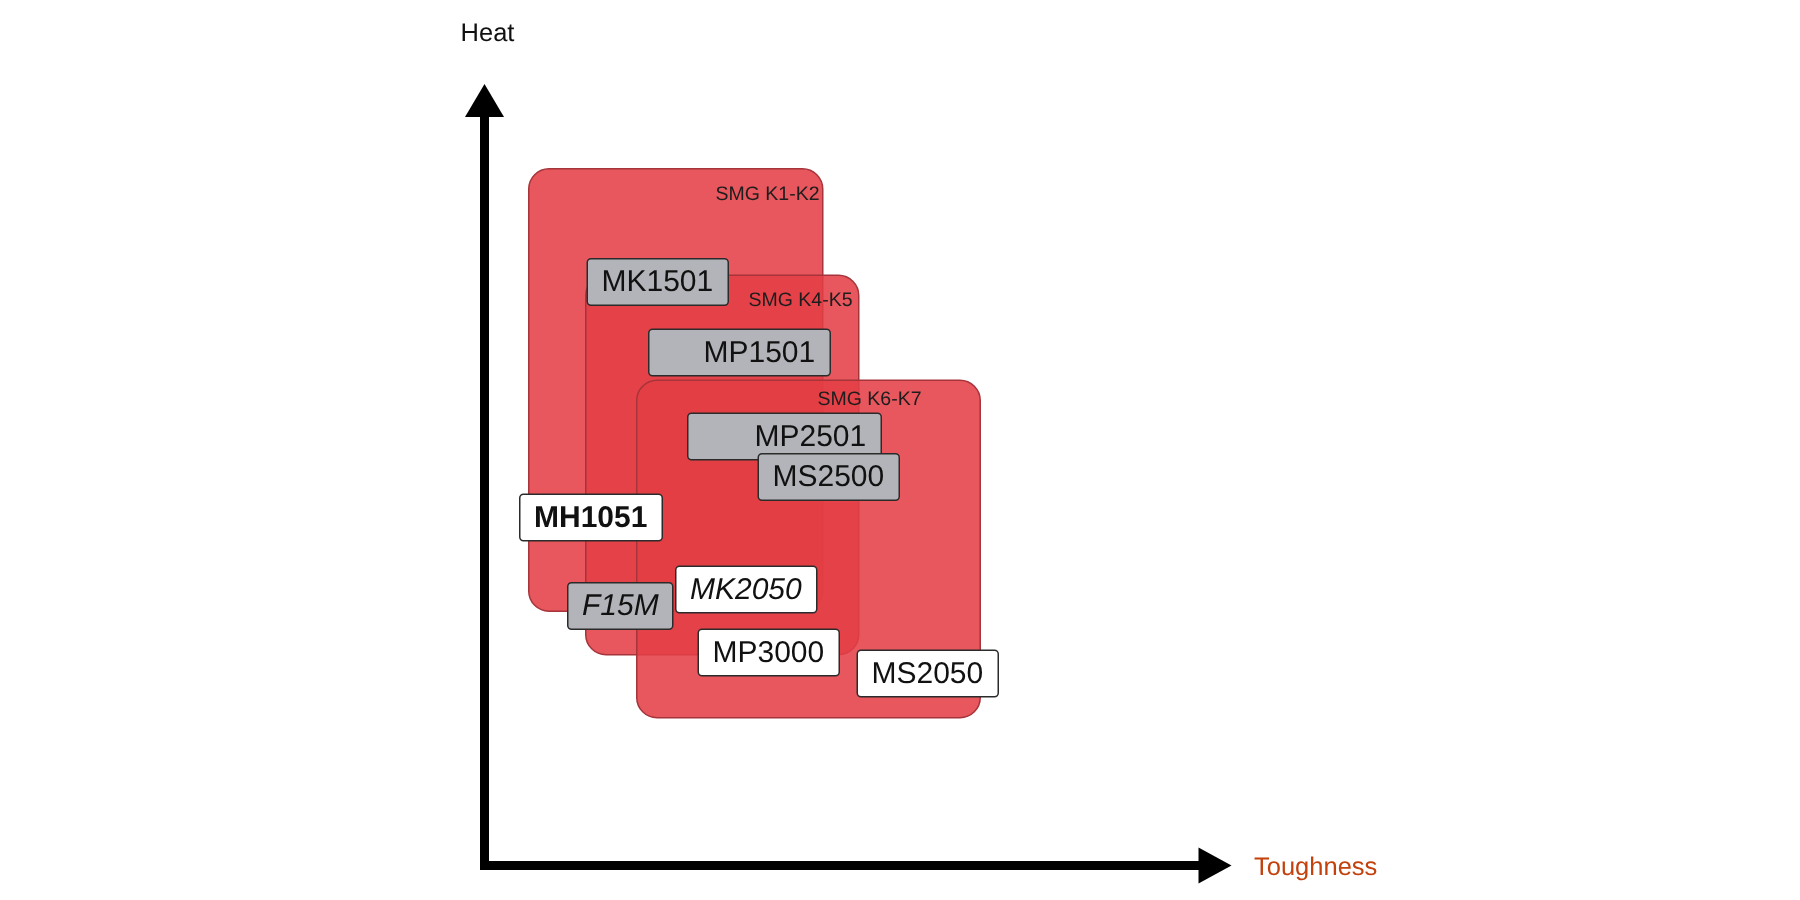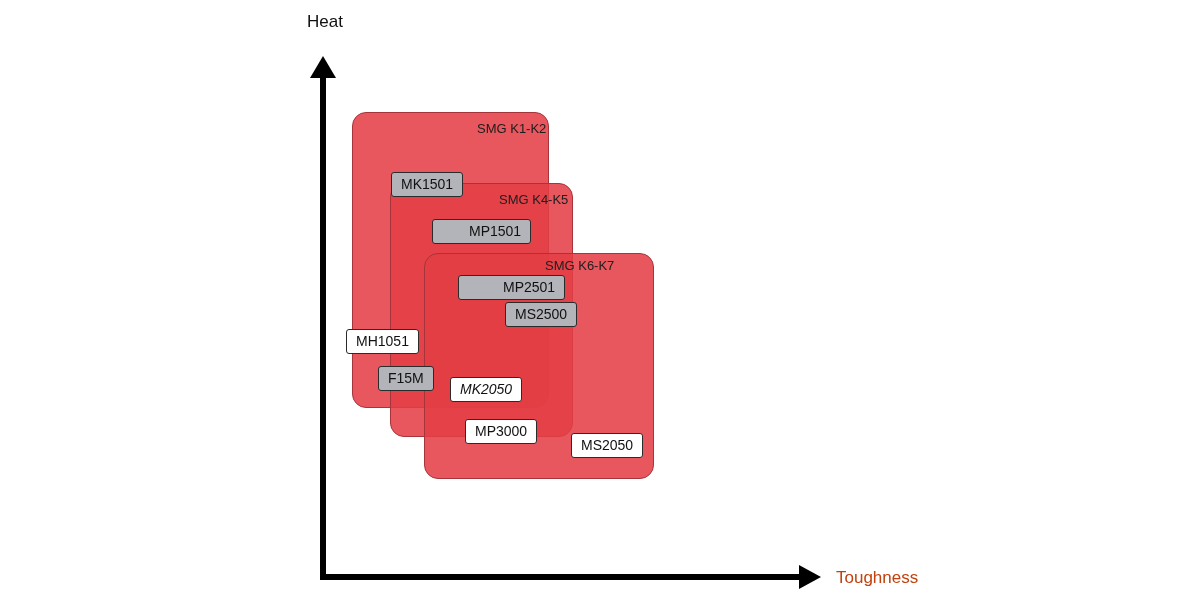--- a/index.html
+++ b/index.html
@@ -65,35 +65,35 @@
   .gl1 { left: 477px; top: 121px; }
   .gl2 { left: 499px; top: 192px; }
   .gl3 { left: 545px; top: 258px; }
 
   
   .tag {
     position: absolute;
     border: 1.5px solid #2b2b2b;
     background: #ffffff;
     color: #111;
-    font-size: 14px; font-weight: 500;
+    font-size: 20px; font-weight: 500;
     line-height: 1.1;
     padding: 4px 9px;
     border-radius: 3px;
     white-space: nowrap;
     box-sizing: border-box;
   }
   .tag.gray { background: #B3B4B9; }
 
   .t0 { left: 391px; top: 172px; }
   .t1 { left: 432px; top: 219px; padding-left: 36px; }
   .t2 { left: 458px; top: 275px; padding-left: 44px; }
   .t3 { left: 505px; top: 302px; }
-  .t4 { left: 346px; top: 329px; }
-  .t5 { left: 378px; top: 366px; }
+  .t4 { left: 346px; top: 329px; font-weight: bold; }
+  .t5 { left: 378px; top: 388px; font-style: italic; }
   .t6 { left: 450px; top: 377px; font-style: italic; }
   .t7 { left: 465px; top: 419px; }
   .t8 { left: 571px; top: 433px; }
 </style>
 </head>
 <body>
 
 <div class="canvas">
 
   <div class="y-axis-label">

